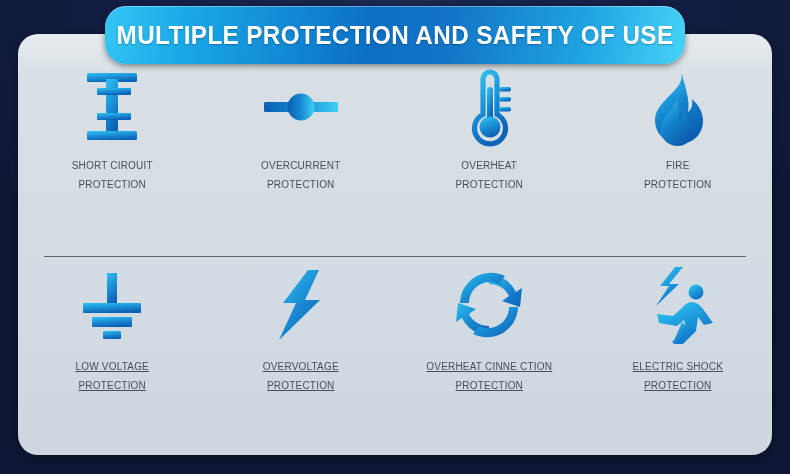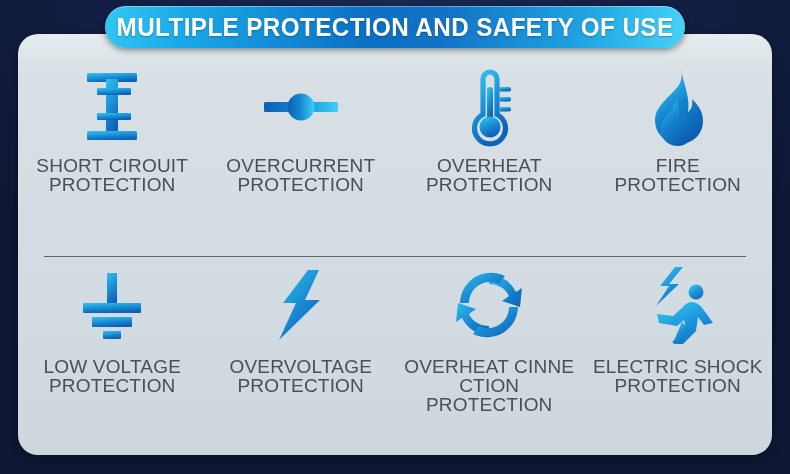--- a/index.html
+++ b/index.html
@@ -19,21 +19,21 @@
     position:absolute;
     left:18px;top:34px;
     width:754px;height:421px;
     background:linear-gradient(180deg,#e6ebee 0%,#d8e0e5 10%,#d3dce2 60%,#cdd7dd 100%);
     border-radius:20px;
     box-shadow:0 2px 10px rgba(0,0,0,.35);
   }
   #header-badge{
     position:absolute;
     left:105px;top:6px;
-    width:580px;height:42px;
+    width:580px;height:58px;
     border-radius:21px;
     background:linear-gradient(100deg,#34c6f4 0%,#1aa9e8 14%,#0b6fc4 46%,#1273c6 58%,#1fa3e2 82%,#47d3f7 100%);
     box-shadow:0 2px 6px rgba(0,0,0,.45), inset 0 1px 0 rgba(255,255,255,.35);
     display:flex;align-items:center;justify-content:center;
     z-index:5;
   }
   #header-title{
     color:#ffffff;
     font-size:25px;
     font-weight:bold;
@@ -73,27 +73,27 @@
     height:86px;
     display:flex;
     align-items:center;
     justify-content:center;
   }
   .icon-box svg{display:block;}
   .label{
     margin-top:6px;
     text-align:center;
     color:#4a4f57;
-    font-size:19px;
+    font-size:10px;
     line-height:19px;
     letter-spacing:.2px;
     white-space:pre-line;
   }
   .row2 .icon-box{height:84px;}
-  .row2 .label{margin-top:10px;}
+  .row2 .label{margin-top:10px;text-decoration:underline;}
 </style>
 </head>
 <body>
 
 <div id="bg-wrap"></div>
 
 <div id="card"></div>
 
 <div id="header-badge">
   <span id="header-title">MULTIPLE PROTECTION AND SAFETY OF USE</span>

